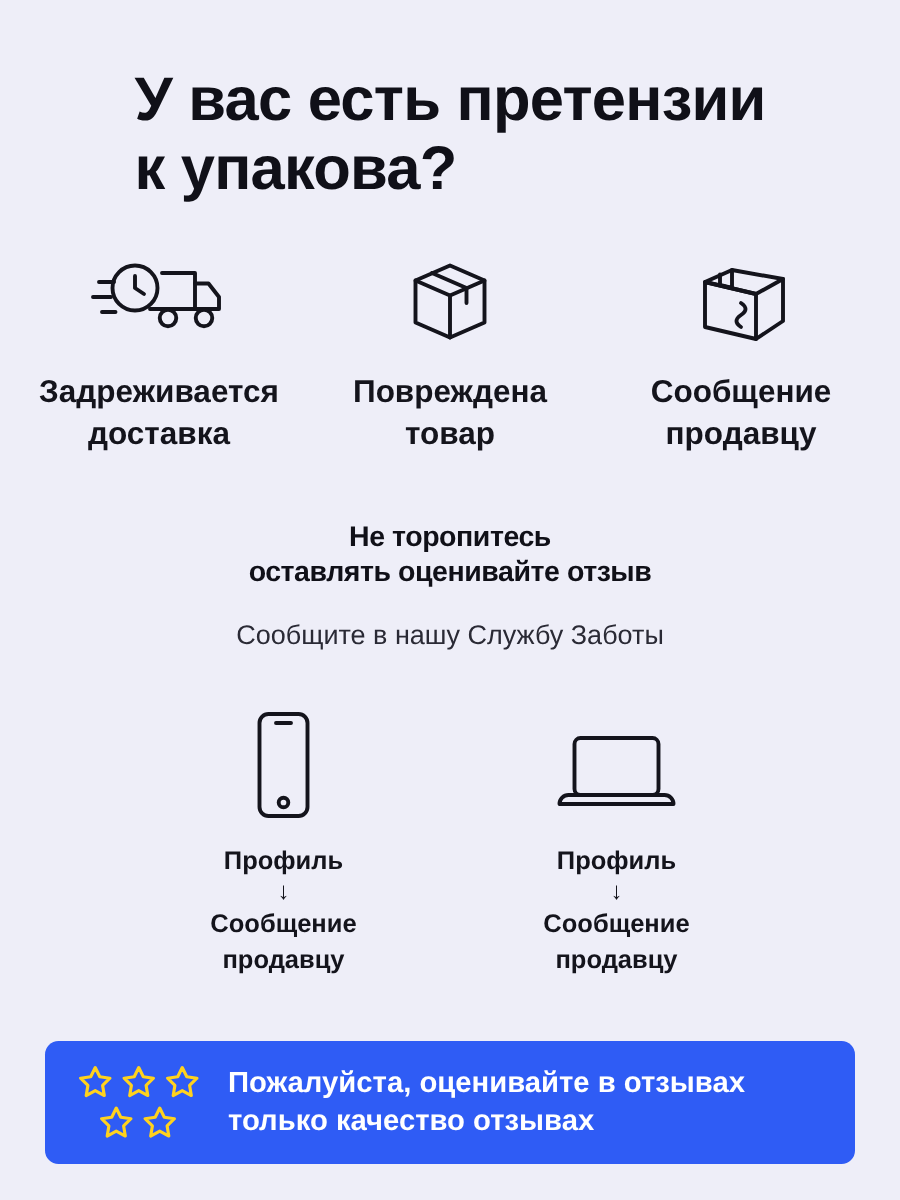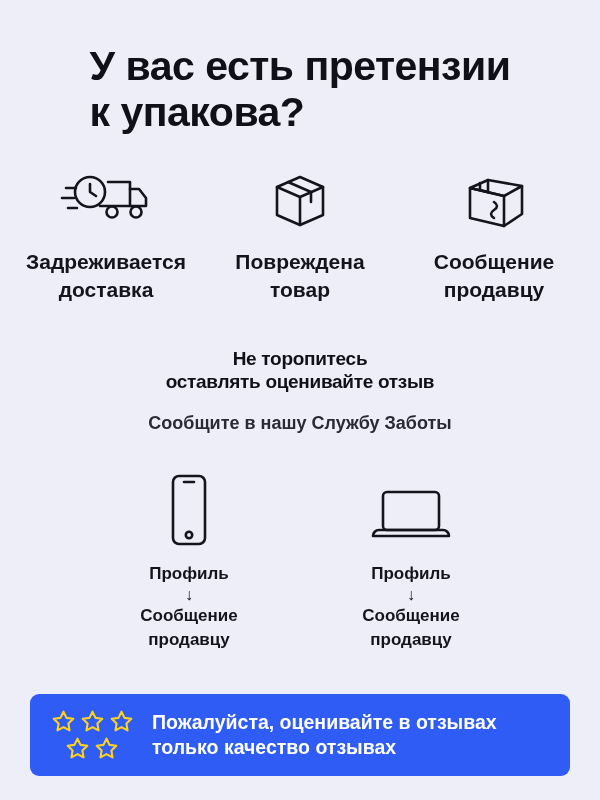--- a/index.html
+++ b/index.html
@@ -73,21 +73,20 @@
     font-weight: bold;
     line-height: 1.22;
     letter-spacing: -0.3px;
     color: #101018;
   }
   .note {
     margin-top: 20px;
     text-align: left;
     font-size: 18px;
     color: #2a2a35;
-    font-weight: bold;
   }
 
   
   .device-row {
     display: flex;
     justify-content: center;
     width: 100%;
     margin-top: 36px;
     gap: 52px;
   }

